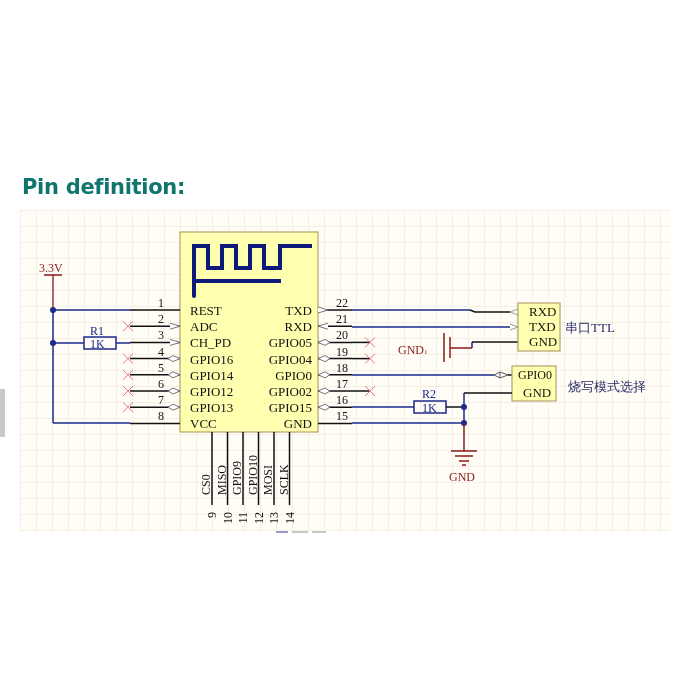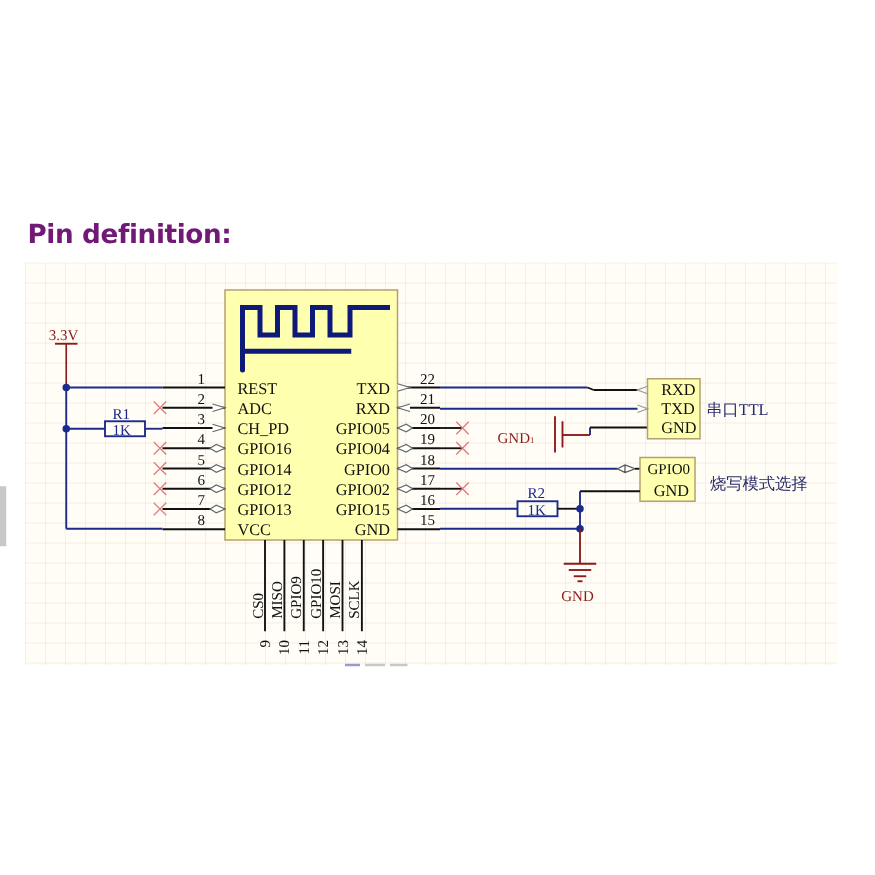--- a/index.html
+++ b/index.html
@@ -1,20 +1,20 @@
 <!DOCTYPE html>
 <html><head>
   <meta charset="utf-8">
   <style>
     html, body { margin: 0; padding: 0; background: #ffffff; }
     body { width: 700px; height: 700px; position: relative; overflow: hidden; font-family: "Liberation Serif", serif; }
     .title {
       position: absolute; left: 22px; top: 175px;
       font-family: "DejaVu Sans", sans-serif; font-weight: bold; font-size: 21px;
-      color: #701a75; letter-spacing: -0.3px;
+      color: #0f766e; letter-spacing: -0.3px;
     }
     .scrollbar-stub {
       position: absolute; left: 0; top: 389px; width: 5px; height: 48px;
       background: #c8c8c8;
     }
     .canvas {
       position: absolute; left: 20px; top: 210px; width: 650px; height: 322px;
       background-color: #fffdf6;
       background-image:
         linear-gradient(to right, rgba(225,215,200,0.35) 1px, transparent 1px),

